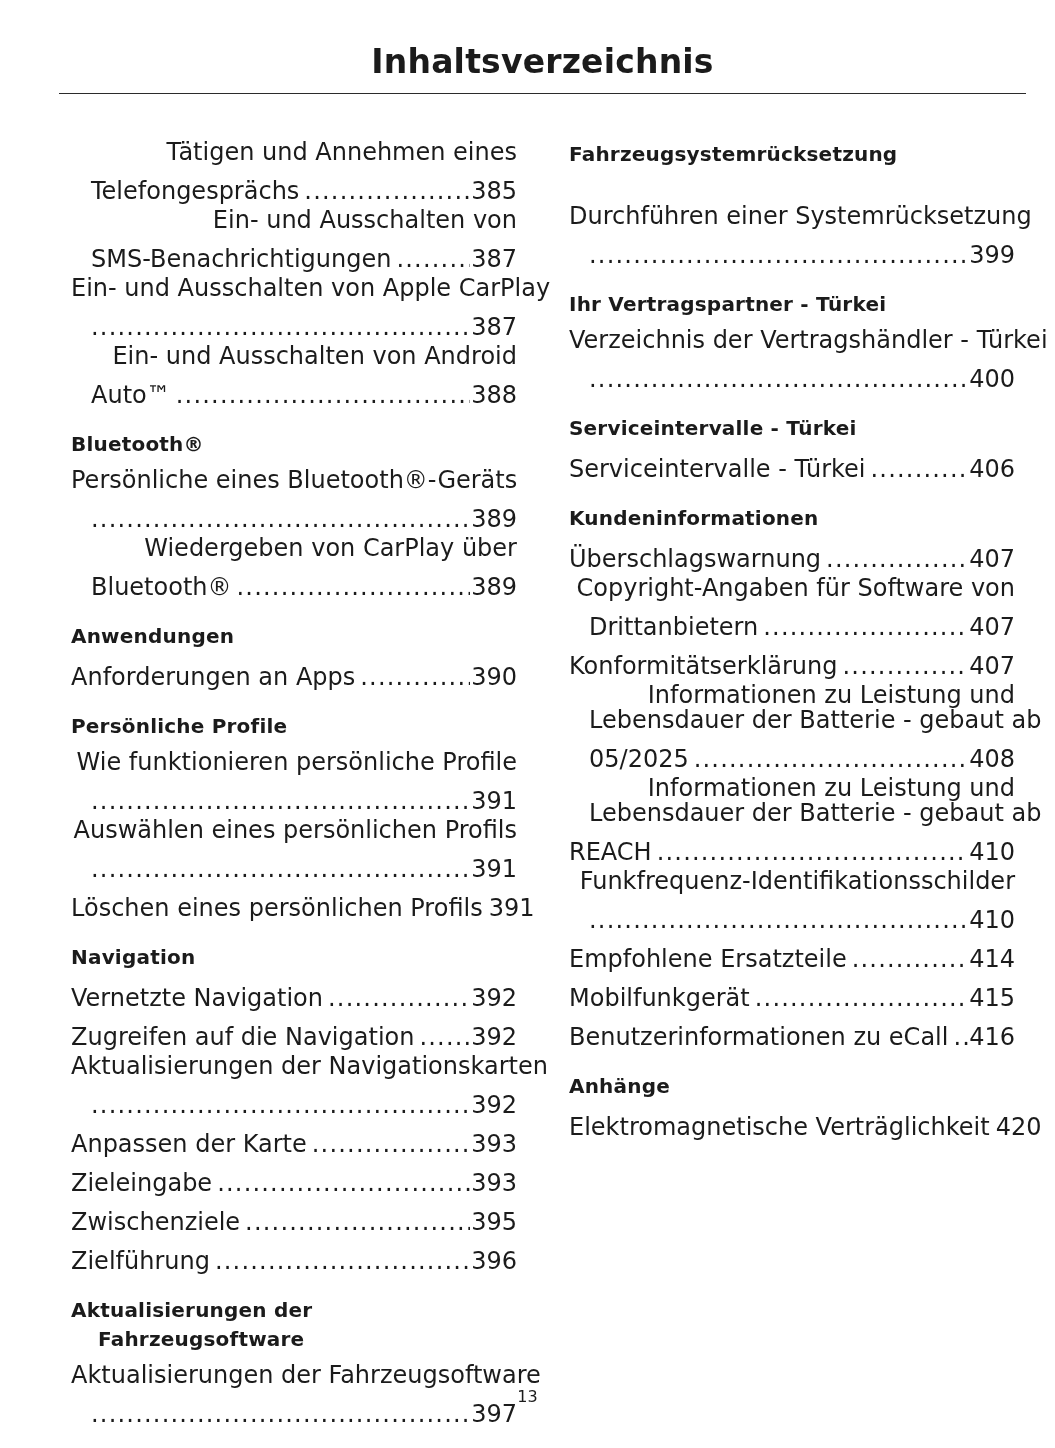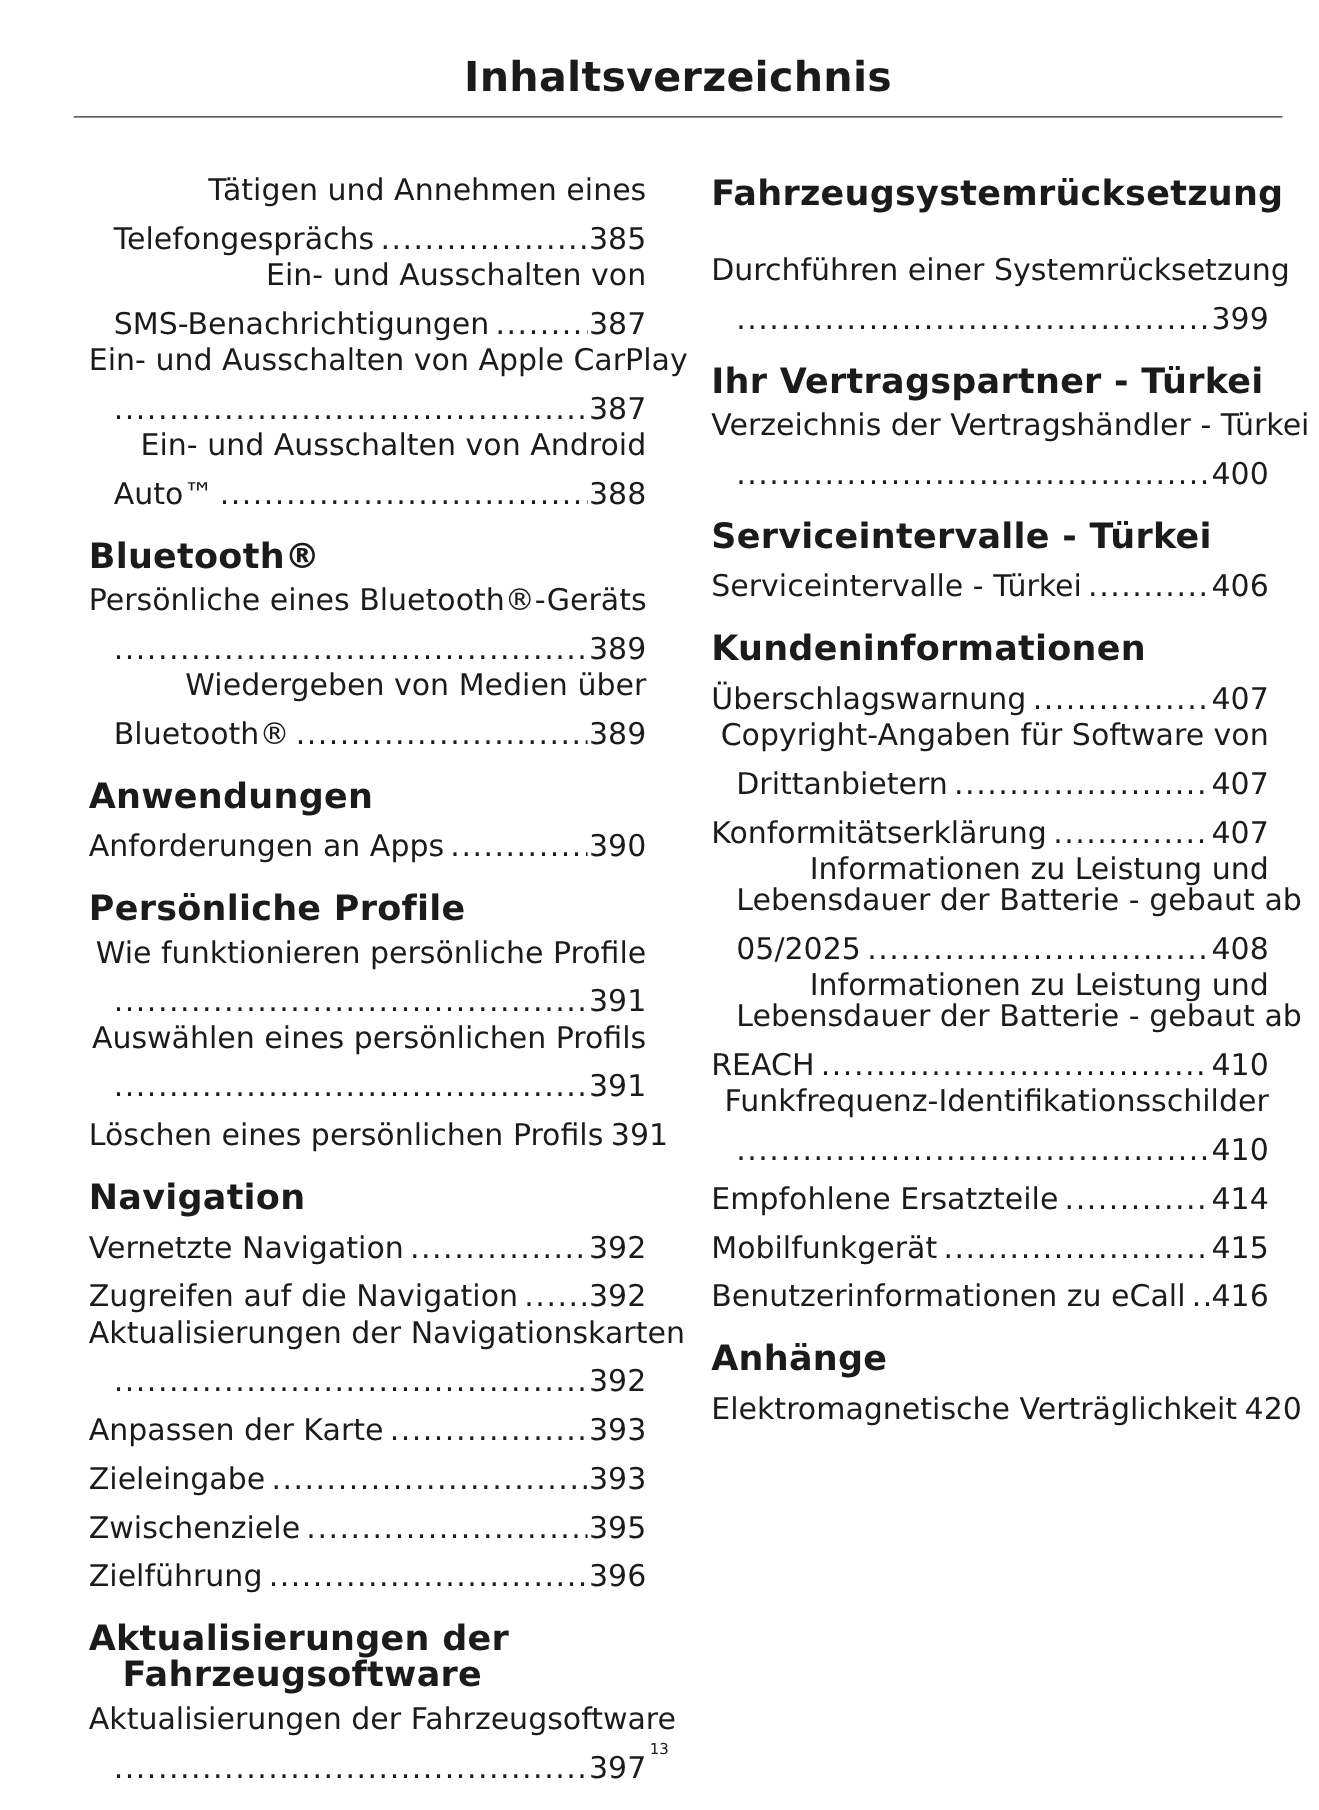--- a/index.html
+++ b/index.html
@@ -26,21 +26,21 @@
       border-top: 1.5px solid #2b2b2b;
       margin: 13px 29px 0 59px;
     }
     .columns {
       display: flex;
       gap: 52px;
       margin: 46px 0 0 71px;
     }
     .col { width: 446px; }
     .heading {
-      font-size: 28px;
+      font-size: 20px;
       font-weight: 700;
       line-height: 29px;
       margin: 22px 0 9px;
       padding-left: 27px;
       text-indent: -27px;
       letter-spacing: 0.2px;
     }
     .col > .heading:first-child { margin-top: 0; }
     .spacer { height: 26px; }
     .entry { margin: 0 0 4px; }
@@ -67,21 +67,21 @@
       content: "......................................................................................................................................................";
       letter-spacing: 1.2px;
     }
     .pg { flex: 0 0 auto; }
     .footer-page {
       position: absolute;
       left: 0;
       right: 0;
       bottom: 42px;
       text-align: center;
-      font-size: 12px;
+      font-size: 16px;
     }
   </style>
 </head>
 <body>
 
 <div class="page">
   <h1 class="doc-title">Inhaltsverzeichnis</h1>
   <hr class="title-rule">
   <div class="columns" id="columns">
       <div class="col">
@@ -120,21 +120,21 @@
         <div class="heading">Bluetooth®</div>
         <div class="entry">
           <div class="line"><span class="txt">Persönliche eines Bluetooth®-Geräts</span></div>
           <div class="line cont haspage">
             <span class="txt"></span>
             <span class="dots"></span>
             <span class="pg">389</span>
           </div>
         </div>
         <div class="entry">
-          <div class="line"><span class="txt">Wiedergeben von Medien über</span></div>
+          <div class="line"><span class="txt">Wiedergeben von CarPlay über</span></div>
           <div class="line cont haspage">
             <span class="txt">Bluetooth®</span>
             <span class="dots"></span>
             <span class="pg">389</span>
           </div>
         </div>
         <div class="heading">Anwendungen</div>
         <div class="entry">
           <div class="line haspage">
             <span class="txt">Anforderungen an Apps</span>

